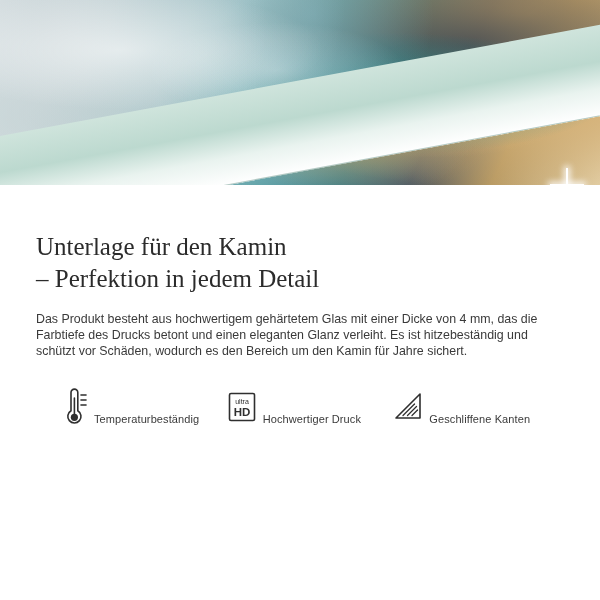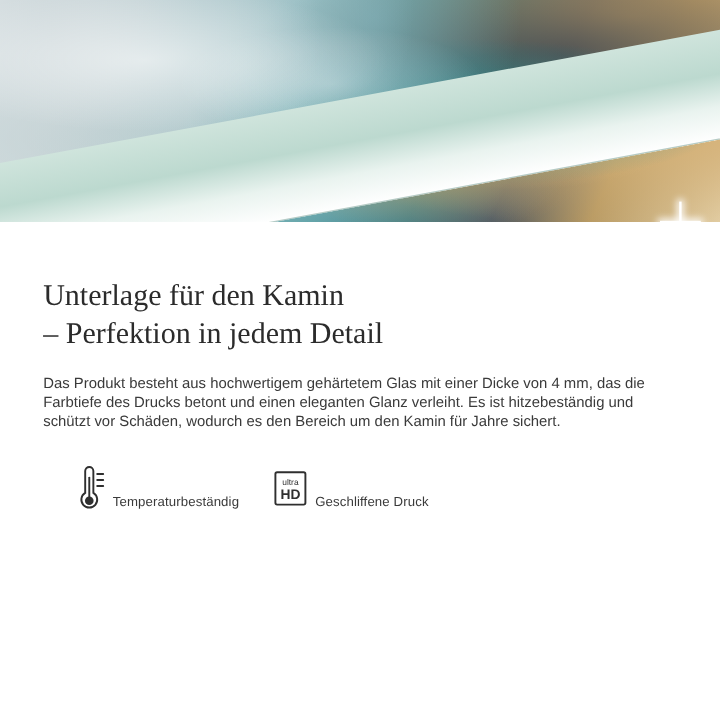--- a/index.html
+++ b/index.html
@@ -195,22 +195,35 @@
       </div>
 
       <div class="feature">
         <div class="feature-icon">
           <svg width="42" height="42" viewBox="0 0 42 42">
             <rect x="8.5" y="7.5" width="25" height="27" rx="1.5" fill="none" stroke="#2f2f2f" stroke-width="1.6"></rect>
             <text x="21" y="18.4" text-anchor="middle" font-family="Liberation Sans, sans-serif" font-size="7" fill="#2f2f2f">ultra</text>
             <text x="21" y="30" text-anchor="middle" font-family="Liberation Sans, sans-serif" font-size="11.5" font-weight="bold" fill="#2f2f2f">HD</text>
           </svg>
         </div>
-        <div class="feature-label">Geschliffene Druck</div>
+        <div class="feature-label">Hochwertiger Druck</div>
       </div>
 
 
 
+      <div class="feature">
+        <div class="feature-icon">
+          <svg width="42" height="40" viewBox="0 0 42 40">
+            <path d="M9 31 L33 31 L33 7 Z" fill="none" stroke="#2f2f2f" stroke-width="1.6" stroke-linejoin="round"></path>
+            <g stroke="#2f2f2f" stroke-width="1.3" stroke-linecap="round">
+              <line x1="16" y1="28.5" x2="27.5" y2="17"></line>
+              <line x1="20.5" y1="28.5" x2="29.5" y2="19.5"></line>
+              <line x1="25" y1="28.5" x2="30.5" y2="23"></line>
+            </g>
+          </svg>
+        </div>
+        <div class="feature-label">Geschliffene Kanten</div>
+      </div>
 
 
     </div>
   </div>
 </div>
 
 </body></html>

